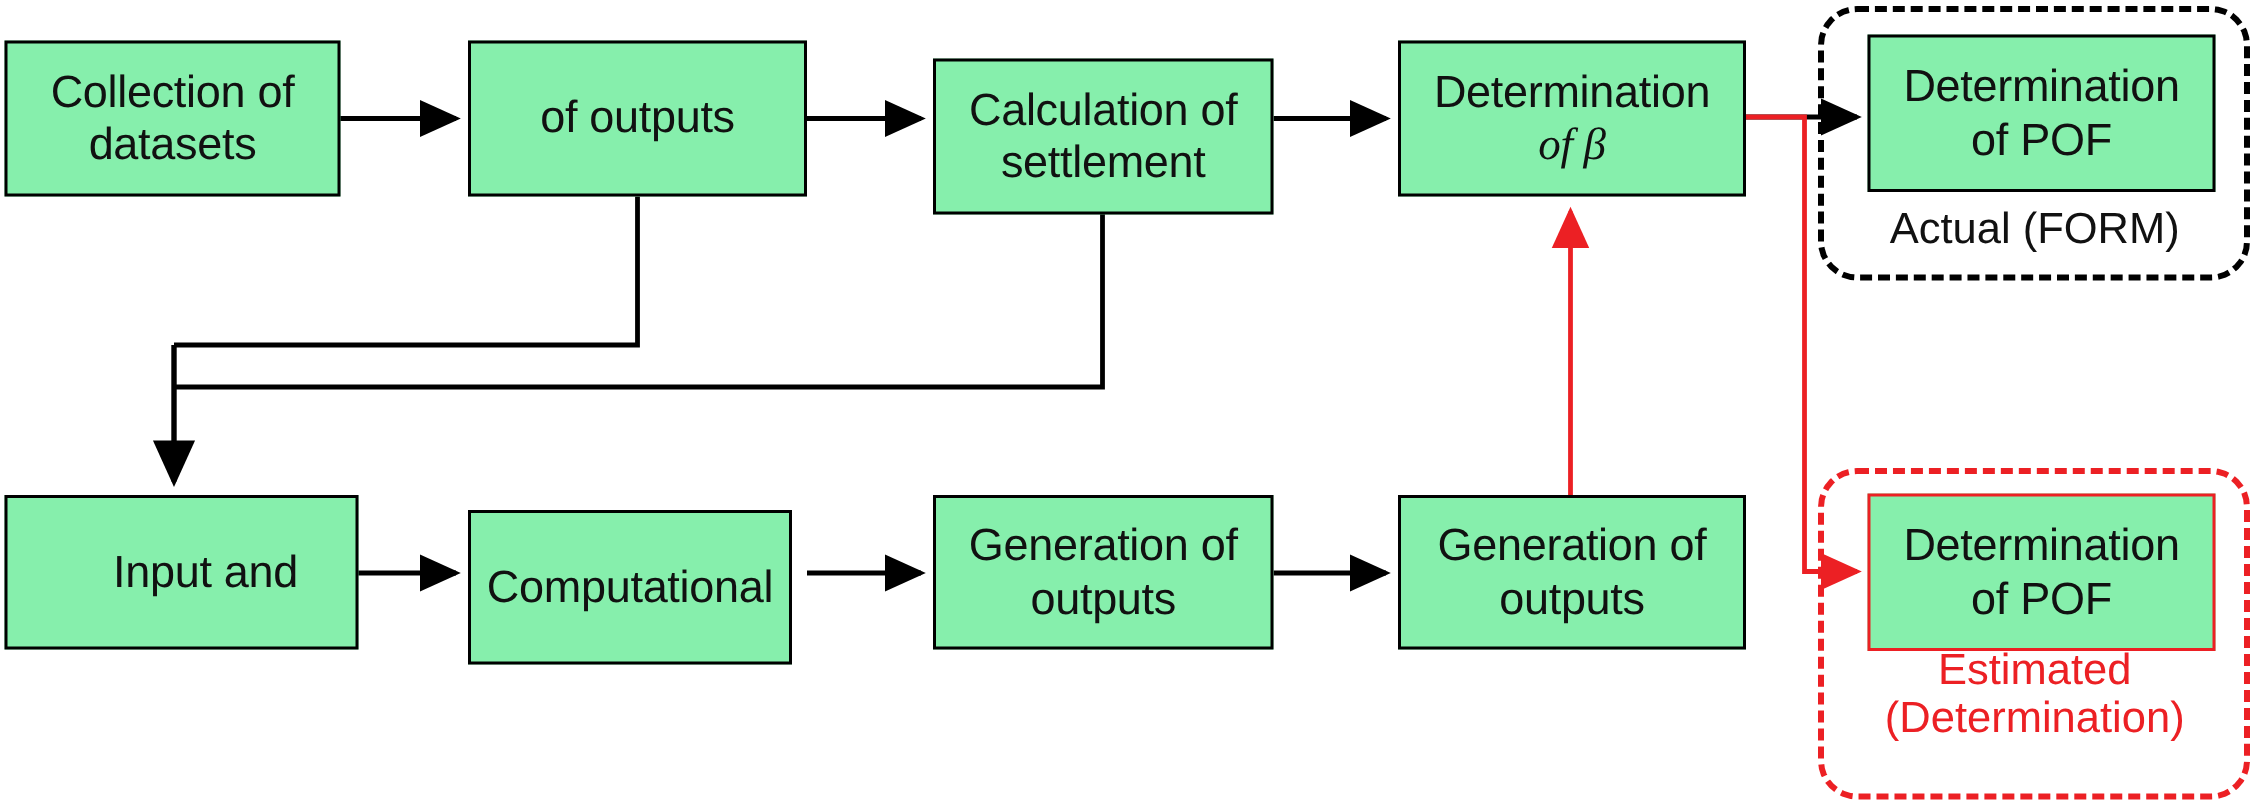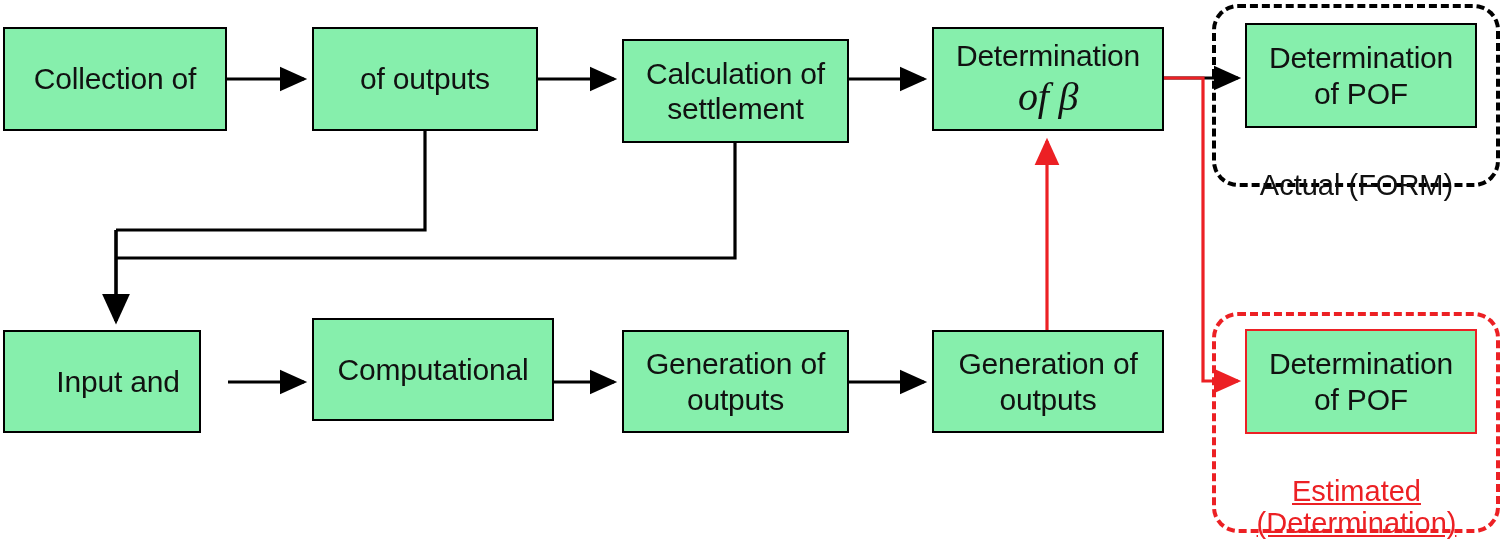--- a/index.html
+++ b/index.html
@@ -43,32 +43,31 @@
     z-index: 2;
   }
   .group.red-group { border-color: #ec2024; }
   .caption {
     position: absolute;
     text-align: center;
     font-size: 29px;
     line-height: 1.1;
     color: #111111;
     z-index: 3;
-    margin-top: 32px;
   }
   .caption.red-caption { color: #ec2024; }
   svg.edges {
     position: absolute;
     left: 0; top: 0;
     width: 1505px;
     height: 539px;
     z-index: 1;
     overflow: visible;
   }
-  .beta { font-family: "Liberation Serif", serif; font-style: italic; font-size: 40px; }
+  .beta { font-family: "Liberation Serif", serif; font-style: italic; font-size: 30px; }
 </style>
 </head>
 <body>
 
 <div id="canvas">
 
   <svg class="edges" viewBox="0 0 1505 539">
     <defs>
       <marker id="arrow-black" markerWidth="9" markerHeight="9" refX="7.6" refY="4.5" orient="auto" markerUnits="strokeWidth">
         <path d="M0,0.6 L8.6,4.5 L0,8.4 z" fill="#000000"></path>
@@ -91,20 +90,21 @@
     <path d="M538,382 L614,382" stroke="#000000" stroke-width="3.2" fill="none" marker-end="url(#arrow-black)"></path>
     <path d="M849,382 L924,382" stroke="#000000" stroke-width="3.2" fill="none" marker-end="url(#arrow-black)"></path>
 
     <path d="M1047,330 L1047,141" stroke="#ec2024" stroke-width="3.2" fill="none" marker-end="url(#arrow-red)"></path>
     <path d="M1164,78 L1203,78 L1203,381 L1238,381" stroke="#ec2024" stroke-width="3.2" fill="none" marker-end="url(#arrow-red)"></path>
   </svg>
 
   <div class="node" style="left:3px; top:27px; width:224px; height:104px;">
     <span>
       <span>Collection of</span>
+      <span>datasets</span>
     </span>
   </div>
 
   <div class="node" style="left:312px; top:27px; width:226px; height:104px;">
     <span>
       <span>of outputs</span>
     </span>
   </div>
 
   <div class="node" style="left:622px; top:27px; width:227px; height:104px;margin-top:12px;">
@@ -114,27 +114,27 @@
     </span>
   </div>
 
   <div class="node" style="left:932px; top:27px; width:232px; height:104px;">
     <span>
       <span>Determination</span>
       <span class="beta">of β</span>
     </span>
   </div>
 
-  <div class="node" style="left:3px; top:330px; width:198px; height:103px;padding-left:32px;">
+  <div class="node" style="left:3px; top:330px; width:236px; height:103px;padding-left:32px;">
     <span>
       <span>Input and</span>
     </span>
   </div>
 
-  <div class="node" style="left:312px; top:318px; width:242px; height:103px;">
+  <div class="node" style="left:312px; top:340px; width:216px; height:103px;">
     <span>
       <span>Computational</span>
     </span>
   </div>
 
   <div class="node" style="left:622px; top:330px; width:227px; height:103px;">
     <span>
       <span>Generation of</span>
       <span>outputs</span>
     </span>
@@ -156,18 +156,18 @@
   </div>
   <div class="caption" style="left:1224px; top:138px; width:265px;">Actual (FORM)</div>
 
   <div class="group red-group" style="left:1212px; top:312px; width:288px; height:221px;"></div>
   <div class="node red-border" style="left:1245px; top:329px; width:232px; height:105px;">
     <span>
       <span>Determination</span>
       <span>of POF</span>
     </span>
   </div>
-  <div class="caption red-caption" style="left:1224px; top:444px; width:265px;text-decoration:underline;">
+  <div class="caption red-caption" style="left:1224px; top:432px; width:265px;">
     <div>Estimated</div>
     <div>(Determination)</div>
   </div>
 
 </div>
 
 </body></html>

